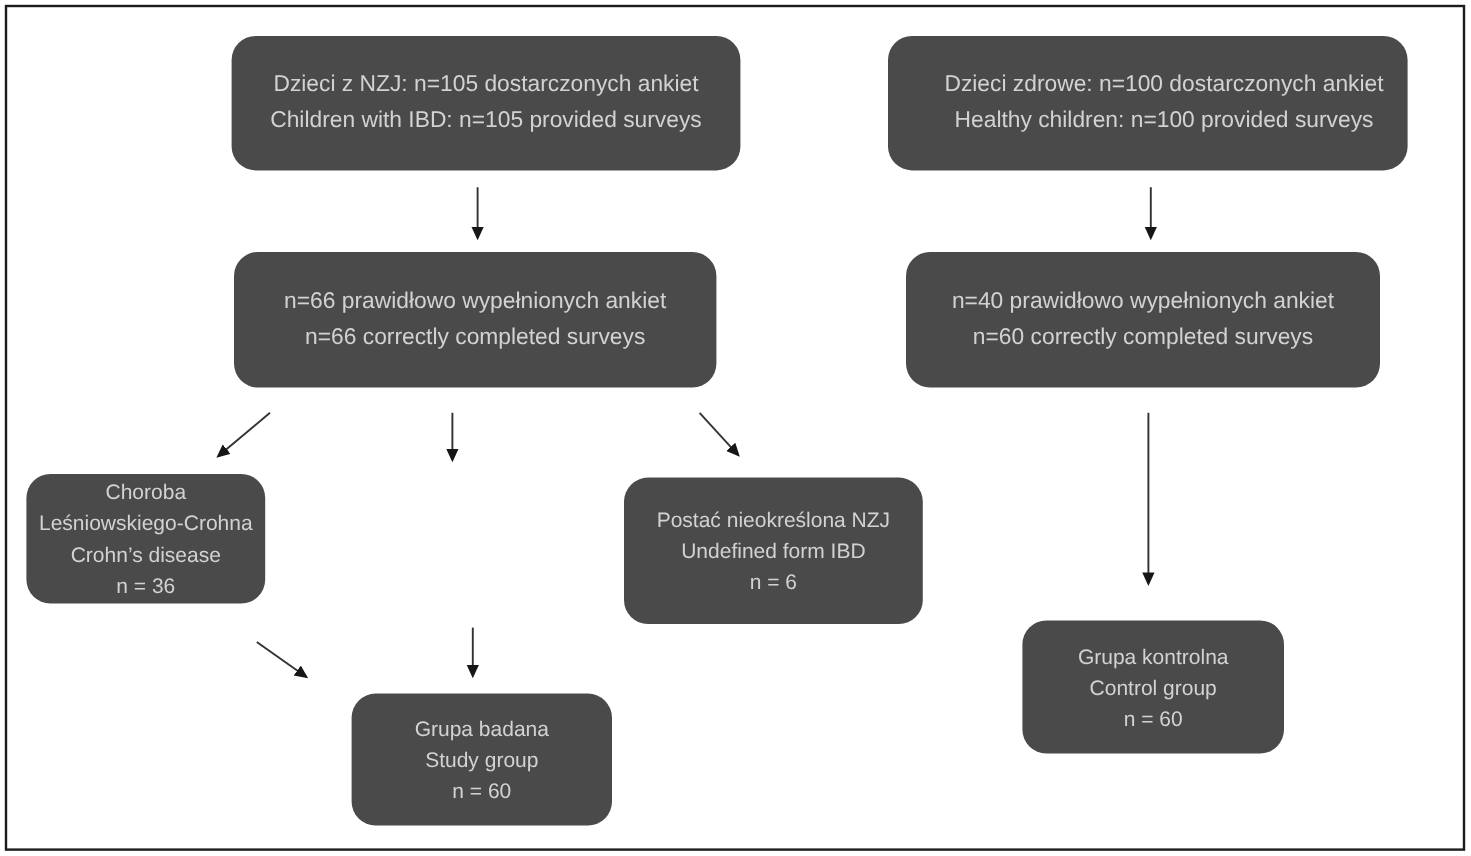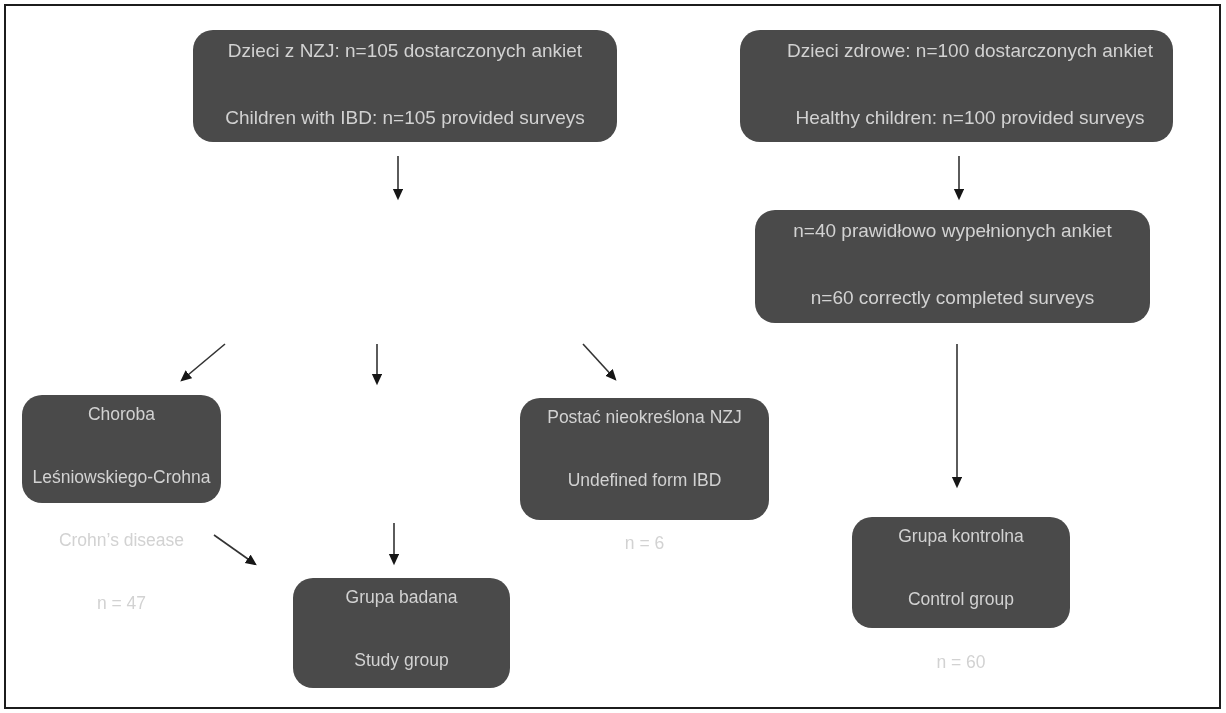--- a/index.html
+++ b/index.html
@@ -34,24 +34,24 @@
     width: 1226px; height: 713px;
     pointer-events: none;
   }
   .node {
     position: absolute;
     background: var(--node-fill);
     color: var(--node-text);
     border-radius: 20px;
     display: flex;
     flex-direction: column;
+    justify-content: center;
     align-items: center;
     text-align: center;
     padding: 6px 10px;
-    gap: 37px;
   }
   .node.big   { font-size: 19px;   line-height: 30px; }
   .node.small { font-size: 17.5px; line-height: 26px; }
 
   .b1 { left: 193px; top: 30px;  width: 424px; height: 112px; }
   .b2 { left: 740px; top: 30px;  width: 433px; height: 112px; padding-left: 37px; }
   .b3 { left: 195px; top: 210px; width: 402px; height: 113px; }
   .b4 { left: 755px; top: 210px; width: 395px; height: 113px; }
   .b5 { left: 22px;  top: 395px; width: 199px; height: 108px; }
   .b6 { left: 268px; top: 395px; width: 249px; height: 107px; }
@@ -87,31 +87,35 @@
   <div class="node big b1">
     <div>Dzieci z NZJ: n=105 dostarczonych ankiet</div>
     <div>Children with IBD: n=105 provided surveys</div>
   </div>
 
   <div class="node big b2">
     <div>Dzieci zdrowe: n=100 dostarczonych ankiet</div>
     <div>Healthy children: n=100 provided surveys</div>
   </div>
 
+  <div class="node big b3">
+    <div>n=66 prawidłowo wypełnionych ankiet</div>
+    <div>n=66 correctly completed surveys</div>
+  </div>
 
   <div class="node big b4">
     <div>n=40 prawidłowo wypełnionych ankiet</div>
     <div>n=60 correctly completed surveys</div>
   </div>
 
   <div class="node small b5">
     <div>Choroba</div>
     <div>Leśniowskiego-Crohna</div>
     <div>Crohn’s disease</div>
-    <div>n = 47</div>
+    <div>n = 36</div>
   </div>
 
 
   <div class="node small b7">
     <div>Postać nieokreślona NZJ</div>
     <div>Undefined form IBD</div>
     <div>n = 6</div>
   </div>
 
   <div class="node small b8">

